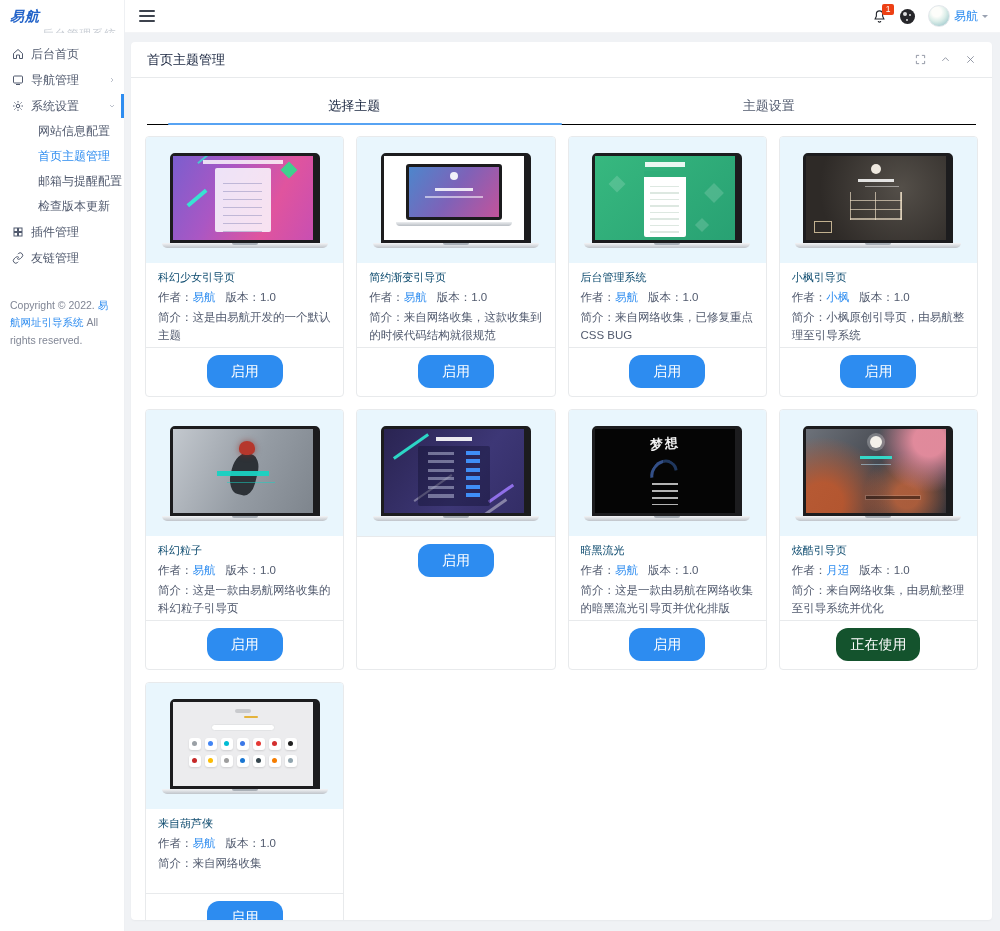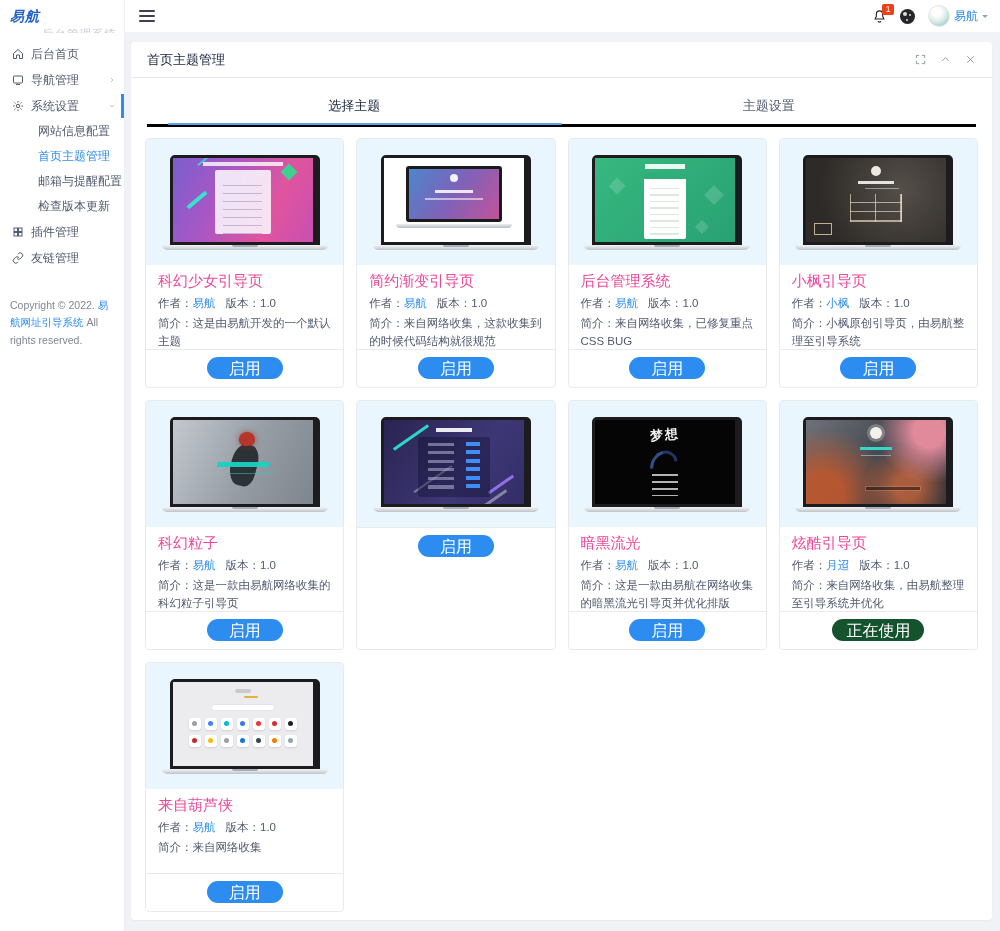--- a/index.html
+++ b/index.html
@@ -47,38 +47,38 @@
   
   .main { position:absolute; left:125px; top:33px; right:0; bottom:0; padding:9px 8px 11px 6px; }
   .panel { background:#fff; height:100%; border-radius:4px; box-shadow:0 1px 2px rgba(0,0,0,.04);
     display:flex; flex-direction:column; overflow:hidden; }
   .panel-head { height:36px; flex:none; display:flex; align-items:center; padding:0 16px;
     border-bottom:1px solid #e8eaec; }
   .panel-title { font-size:13px; color:#17233d; }
   .win-ctrls { margin-left:auto; display:flex; align-items:center; gap:14px; }
   .win-ctrls svg { width:11px; height:11px; stroke:#808695; fill:none; stroke-width:1.8; cursor:pointer; display:block; }
 
-  .tabs { flex:none; display:flex; margin:13px 16px 0; border-bottom:3px solid #000000; }
+  .tabs { flex:none; display:flex; margin:13px 16px 0; border-bottom:1px solid #000000; }
   .tab { flex:1; text-align:center; font-size:13px; color:#515a6e; padding:6px 0 9px; cursor:pointer; position:relative; }
   .tab.active { color:#17233d; }
   .tab.active::after { content:""; position:absolute; left:5%; right:0; bottom:-1px; height:2px; background:#57a3f3; border-radius:1px; }
 
   .grid { flex:none; display:grid; grid-template-columns:repeat(4,1fr); gap:12px; padding:11px 14px 0; }
   .card { border:1px solid #e8eaec; border-radius:4px; background:#fff; overflow:hidden;
     display:flex; flex-direction:column; }
   .thumb { height:126px; background:#e9f6fd; display:flex; align-items:center; justify-content:center; flex:none; }
   .info { padding:7px 12px 4px; height:84px; overflow:hidden; }
-  .c-title { font-size:15px; color:#ec4899; margin-bottom:5px; }
+  .c-title { font-size:11px; color:#0c4a6e; margin-bottom:5px; }
   .meta { font-size:11.5px; color:#515a6e; margin-bottom:4px; }
   .meta a { color:#2d8cf0; text-decoration:none; cursor:pointer; }
   .meta .ver { margin-left:10px; }
   .desc { font-size:11.5px; color:#515a6e; line-height:1.55; }
   .actions { border-top:1px solid #e8eaec; padding:7px 0 8px; text-align:center; flex:none; }
-  .btn { display:inline-block; min-width:76px; height:22px; line-height:23px; padding:0 14px;
-    background:#2d8cf0; color:#fff; font-size:16px; border:none; border-radius:12px; cursor:pointer; }
+  .btn { display:inline-block; min-width:76px; height:33px; line-height:23px; padding:0 14px;
+    background:#2d8cf0; color:#fff; font-size:14px; border:none; border-radius:12px; cursor:pointer; }
   .btn.inuse { background:#14532d; cursor:default; }
 
   
   .laptop { width:150px; position:relative; }
   .lt-top { border:3px solid #1c1c1e; border-radius:5px 5px 0 0; background:#1c1c1e; }
   .scr { position:relative; width:140px; height:84px; overflow:hidden; background:#fff; }
   .lt-base { width:166px; height:5px; margin-left:-8px; background:linear-gradient(#f4f5f7,#bfc4ca);
     border-radius:0 0 7px 7px; position:relative; }
   .lt-base::after { content:""; position:absolute; left:50%; top:0; width:26px; height:2px; margin-left:-13px;
     background:#aab0b7; border-radius:0 0 3px 3px; }

